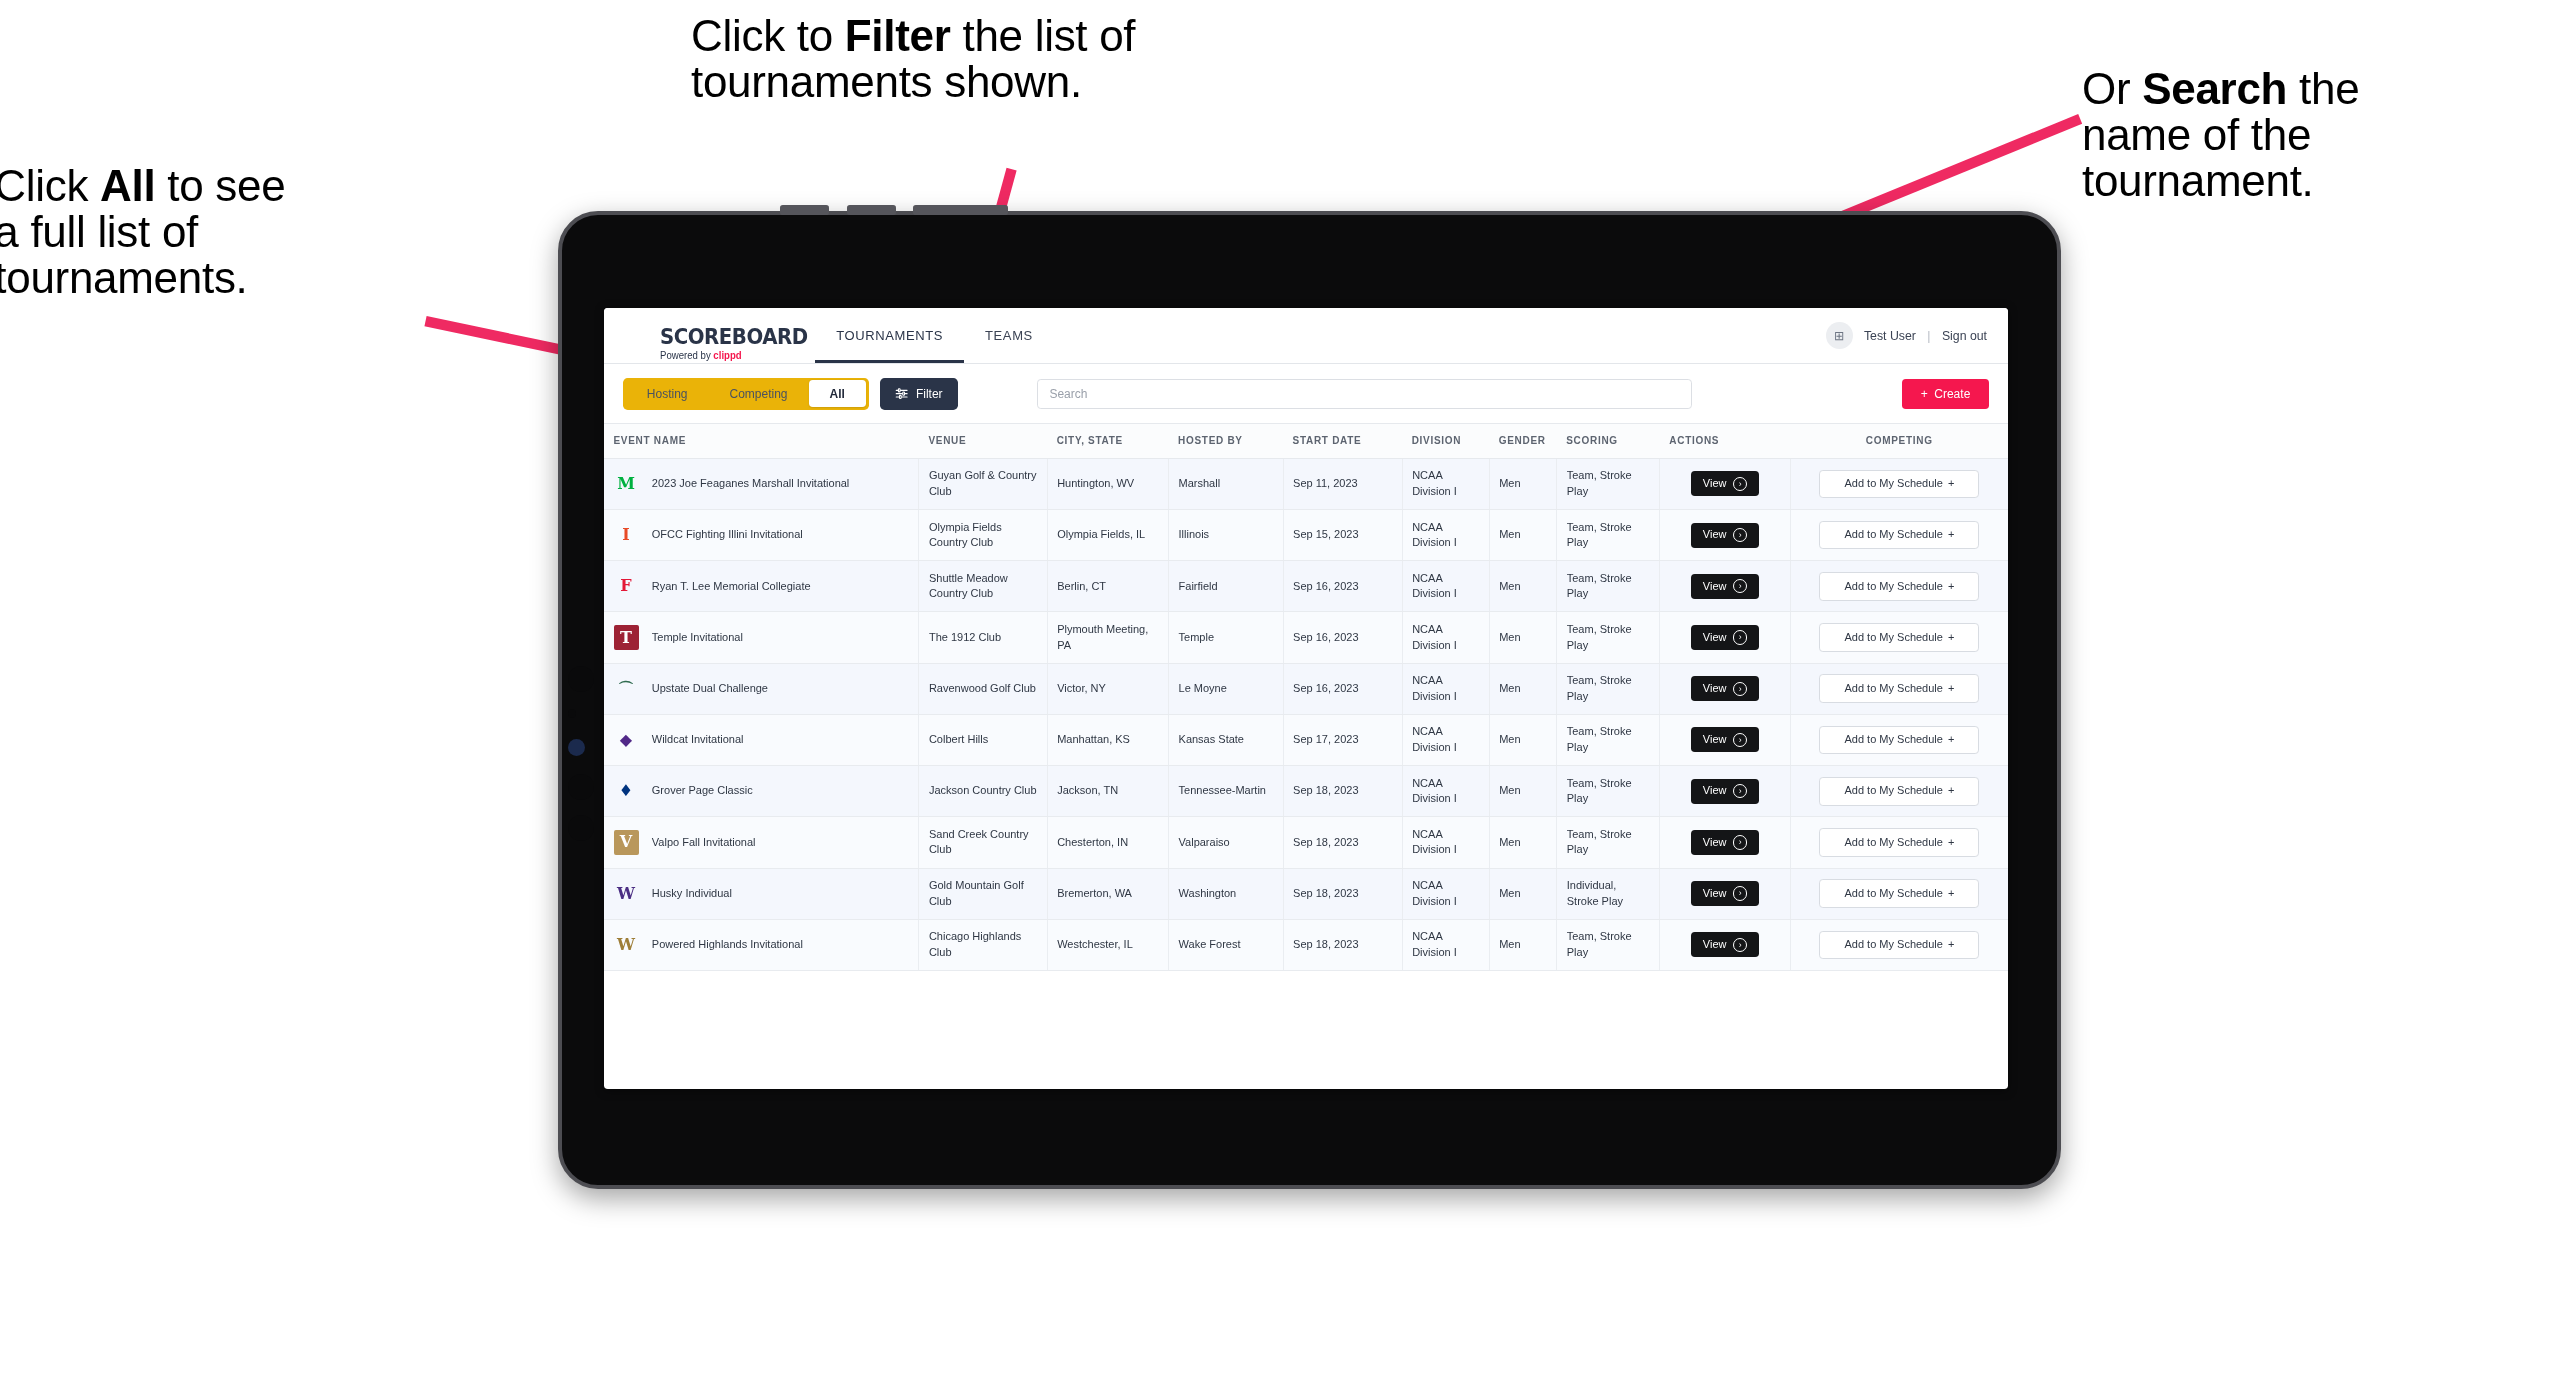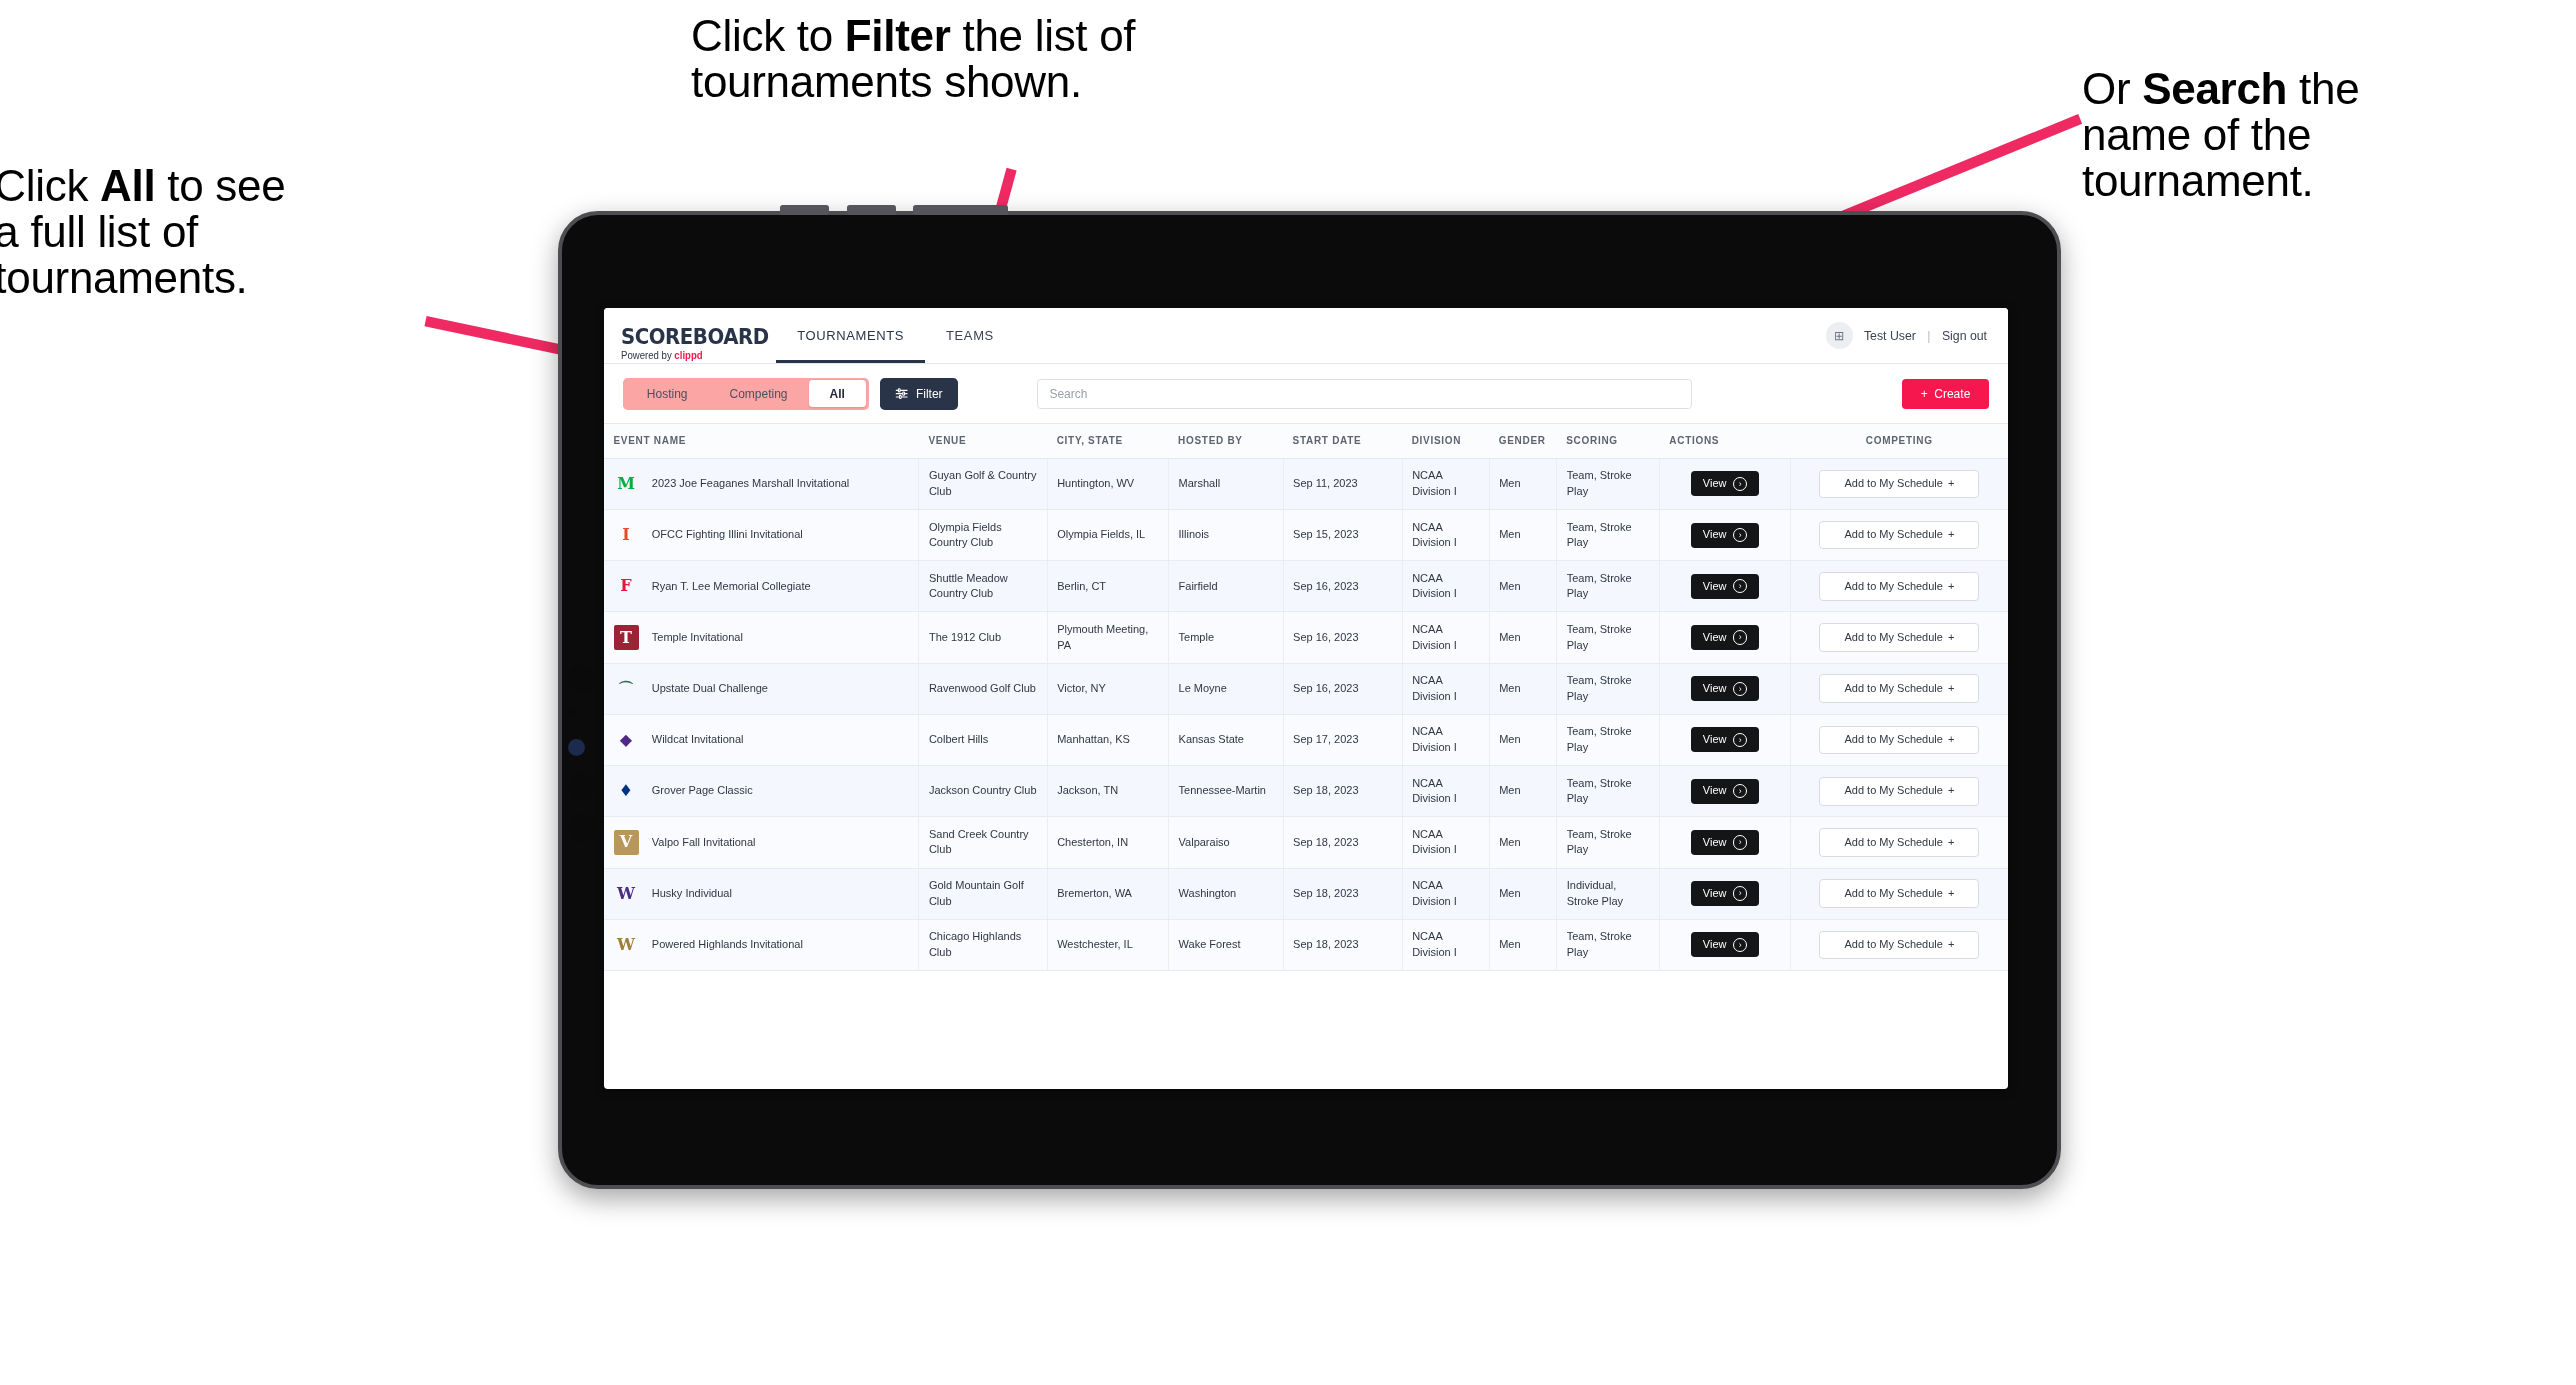--- a/index.html
+++ b/index.html
@@ -75,21 +75,21 @@
   #app-header {
     height: 55px;
     background: #fff;
     border-bottom: 0.9px solid #e3e6ea;
     display: flex; align-items: stretch;
     position: relative;
   }
   #logo-block {
     padding: 17px 0 0 17px;
     width: 142px;
-    display: flex; flex-direction: column; justify-content: center;
+    display: flex; flex-direction: column; justify-content: center; margin-left: 39px;
   }
   #logo-word {
     font-family: "DejaVu Sans", sans-serif;
     font-weight: 700;
     font-size: 21px;
     letter-spacing: -0.5px;
     color: #2a3448;
     line-height: 1;
     transform: scaleX(0.94);
     transform-origin: left center;
@@ -133,21 +133,21 @@
   
   #toolbar {
     height: 59px;
     display: flex; align-items: center;
     padding: 0 19px;
     background: #fff;
     gap: 11.4px;
   }
   #segmented {
     display: flex;
-    background: #fca5a5;
+    background: #eab308;
     border-radius: 4.7px;
     padding: 2.8px;
     height: 32px;
     box-sizing: border-box;
     align-items: center;
   }
   .seg {
     padding: 0 21px;
     height: 26.6px;
     display: flex; align-items: center;

